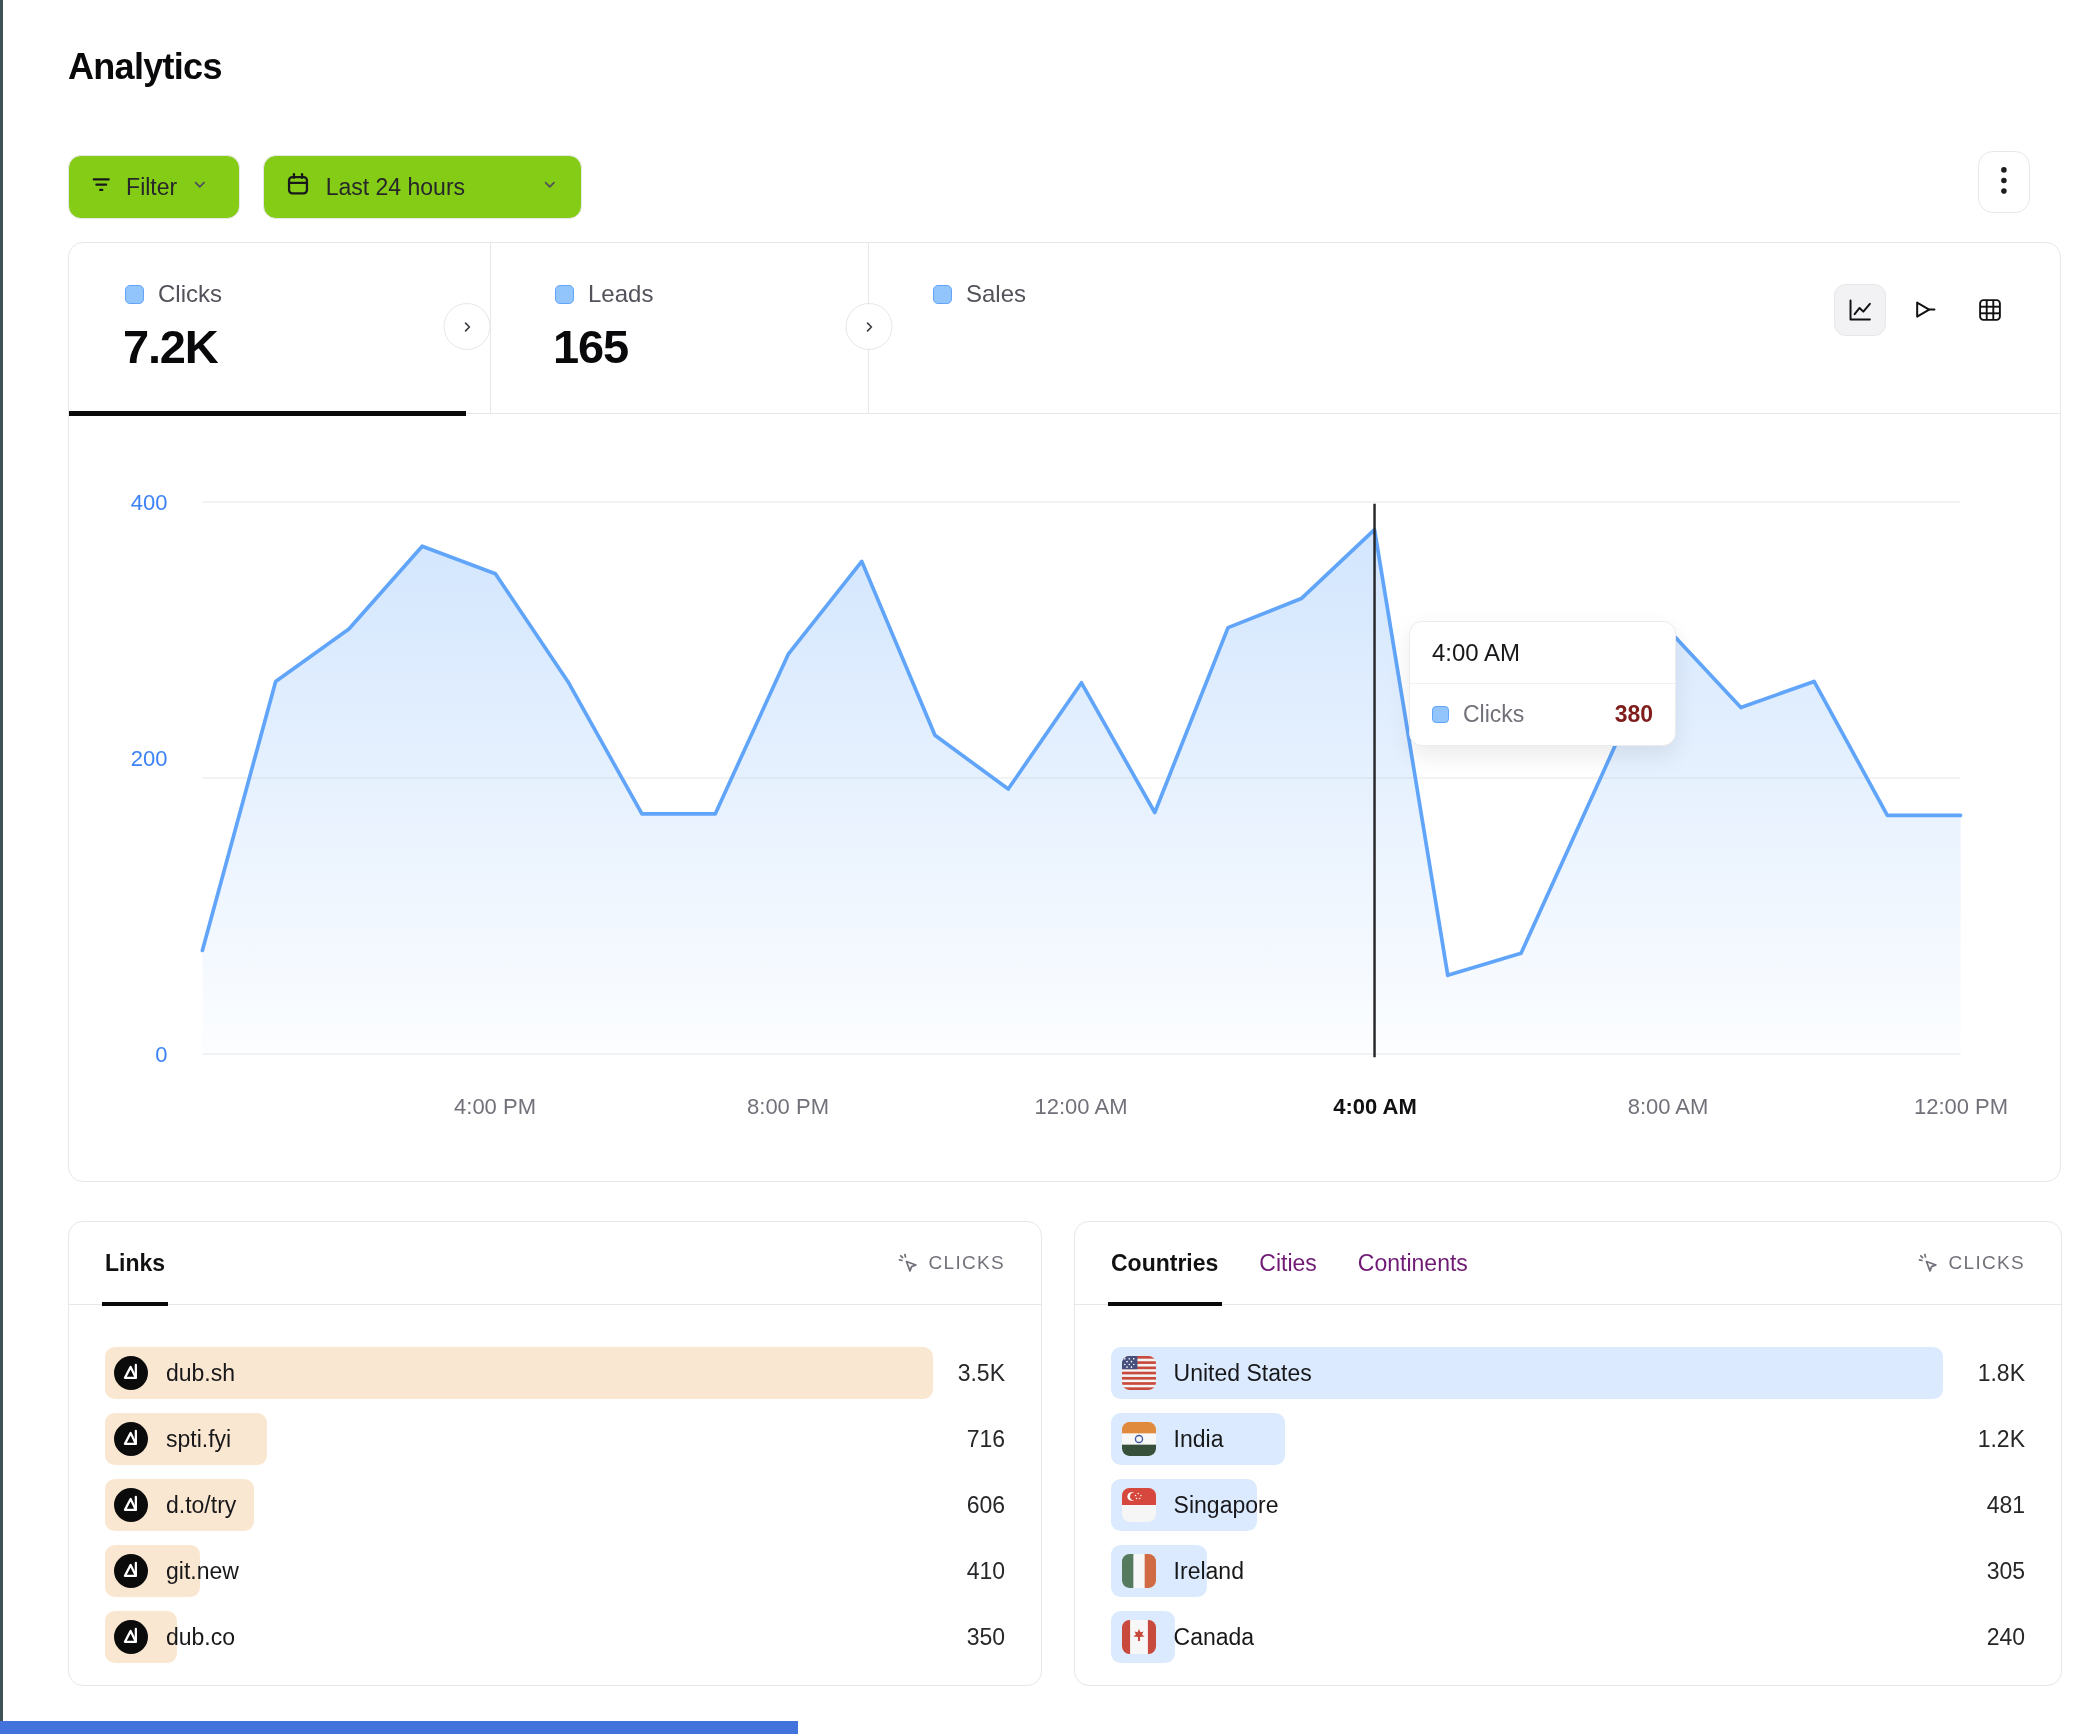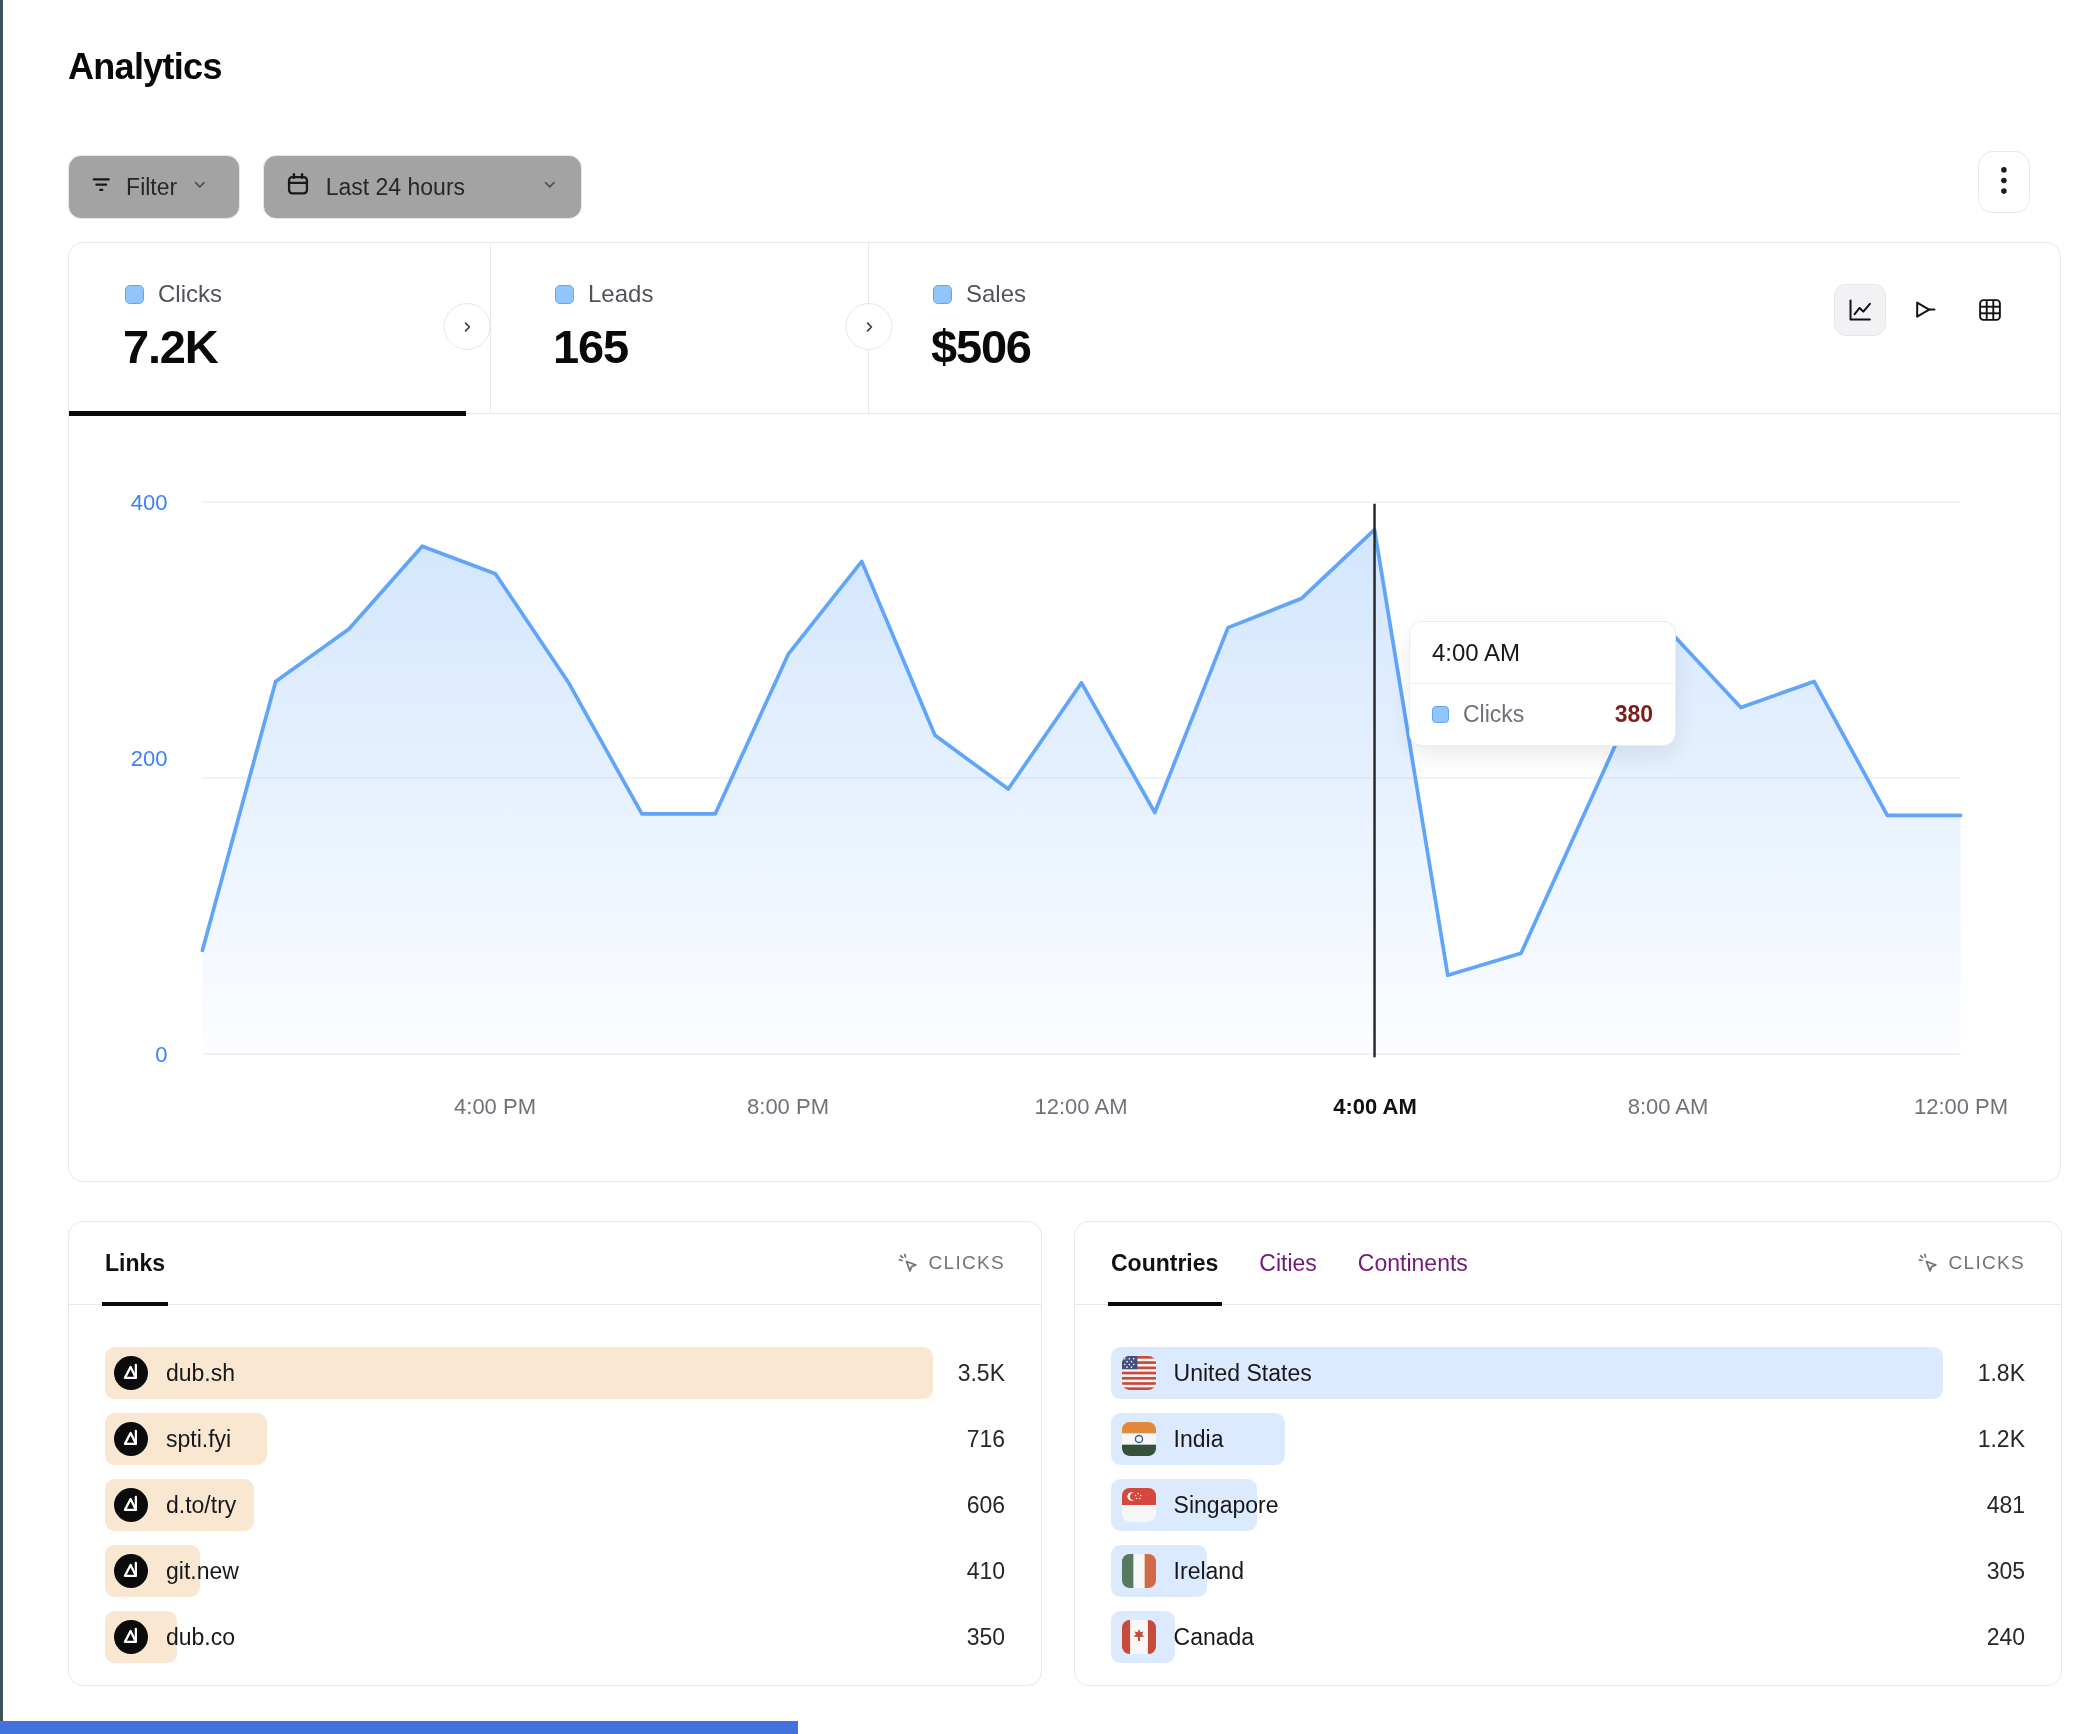--- a/index.html
+++ b/index.html
@@ -5,21 +5,21 @@
   html,body{margin:0;padding:0;background:#fff;}
   .screen{position:relative;width:2096px;height:1735px;background:#ffffff;
           font-family:"Liberation Sans",sans-serif;color:#18181b;overflow:hidden;}
   .edge-left{position:absolute;left:0;top:0;width:2.5px;height:1735px;background:#3e5257;}
   .edge-bottom{position:absolute;left:0;top:1721px;width:798px;height:14px;background:#4273dc;}
 
   .page-title{position:absolute;left:68px;top:46px;font-size:36px;font-weight:800;
               letter-spacing:-0.7px;color:#09090b;}
 
   
-  .tb-btn{position:absolute;top:155px;height:64px;background:#a3a3a3;border:1.6px solid #e7e7e9;
+  .tb-btn{position:absolute;top:155px;height:64px;background:#84cc16;border:1.6px solid #e7e7e9;
           border-radius:13px;display:flex;align-items:center;box-sizing:border-box;
           font-size:23px;color:#27272a;}
   .btn-filter{left:68px;width:172px;padding:0 19.6px;gap:13px;}
   .btn-date{left:263px;width:319px;padding:0 21px;gap:14.7px;}
   .btn-date .chev{margin-left:auto;}
   .btn-kebab{position:absolute;left:1978px;top:151px;width:52px;height:62px;border:1.6px solid #e7e7e9;
              border-radius:14.7px;background:#fff;display:flex;align-items:center;justify-content:center;box-sizing:border-box;}
 
   
   .card-main{position:absolute;left:68px;top:242px;width:1993px;height:940px;background:#fff;
@@ -157,21 +157,20 @@
           <span class="legend-label">Leads</span>
         </div>
         <div class="stat-value">165</div>
       </div>
 
       <div class="stat stat-3">
         <div class="legend-row">
           <span class="legend-sq"></span>
           <span class="legend-label">Sales</span>
         </div>
-        <div class="stat-value">$506</div>
       </div>
 
       <div class="active-underline"></div>
 
       <div class="sep-btn sep-1">
         <svg width="18" height="18" viewBox="0 0 28 28" fill="none" stroke="#3f3f46" stroke-width="2.6" stroke-linecap="round" stroke-linejoin="round">
             <path d="M11 8 l6 6 -6 6"></path>
           </svg>
       </div>
       <div class="sep-btn sep-2">

